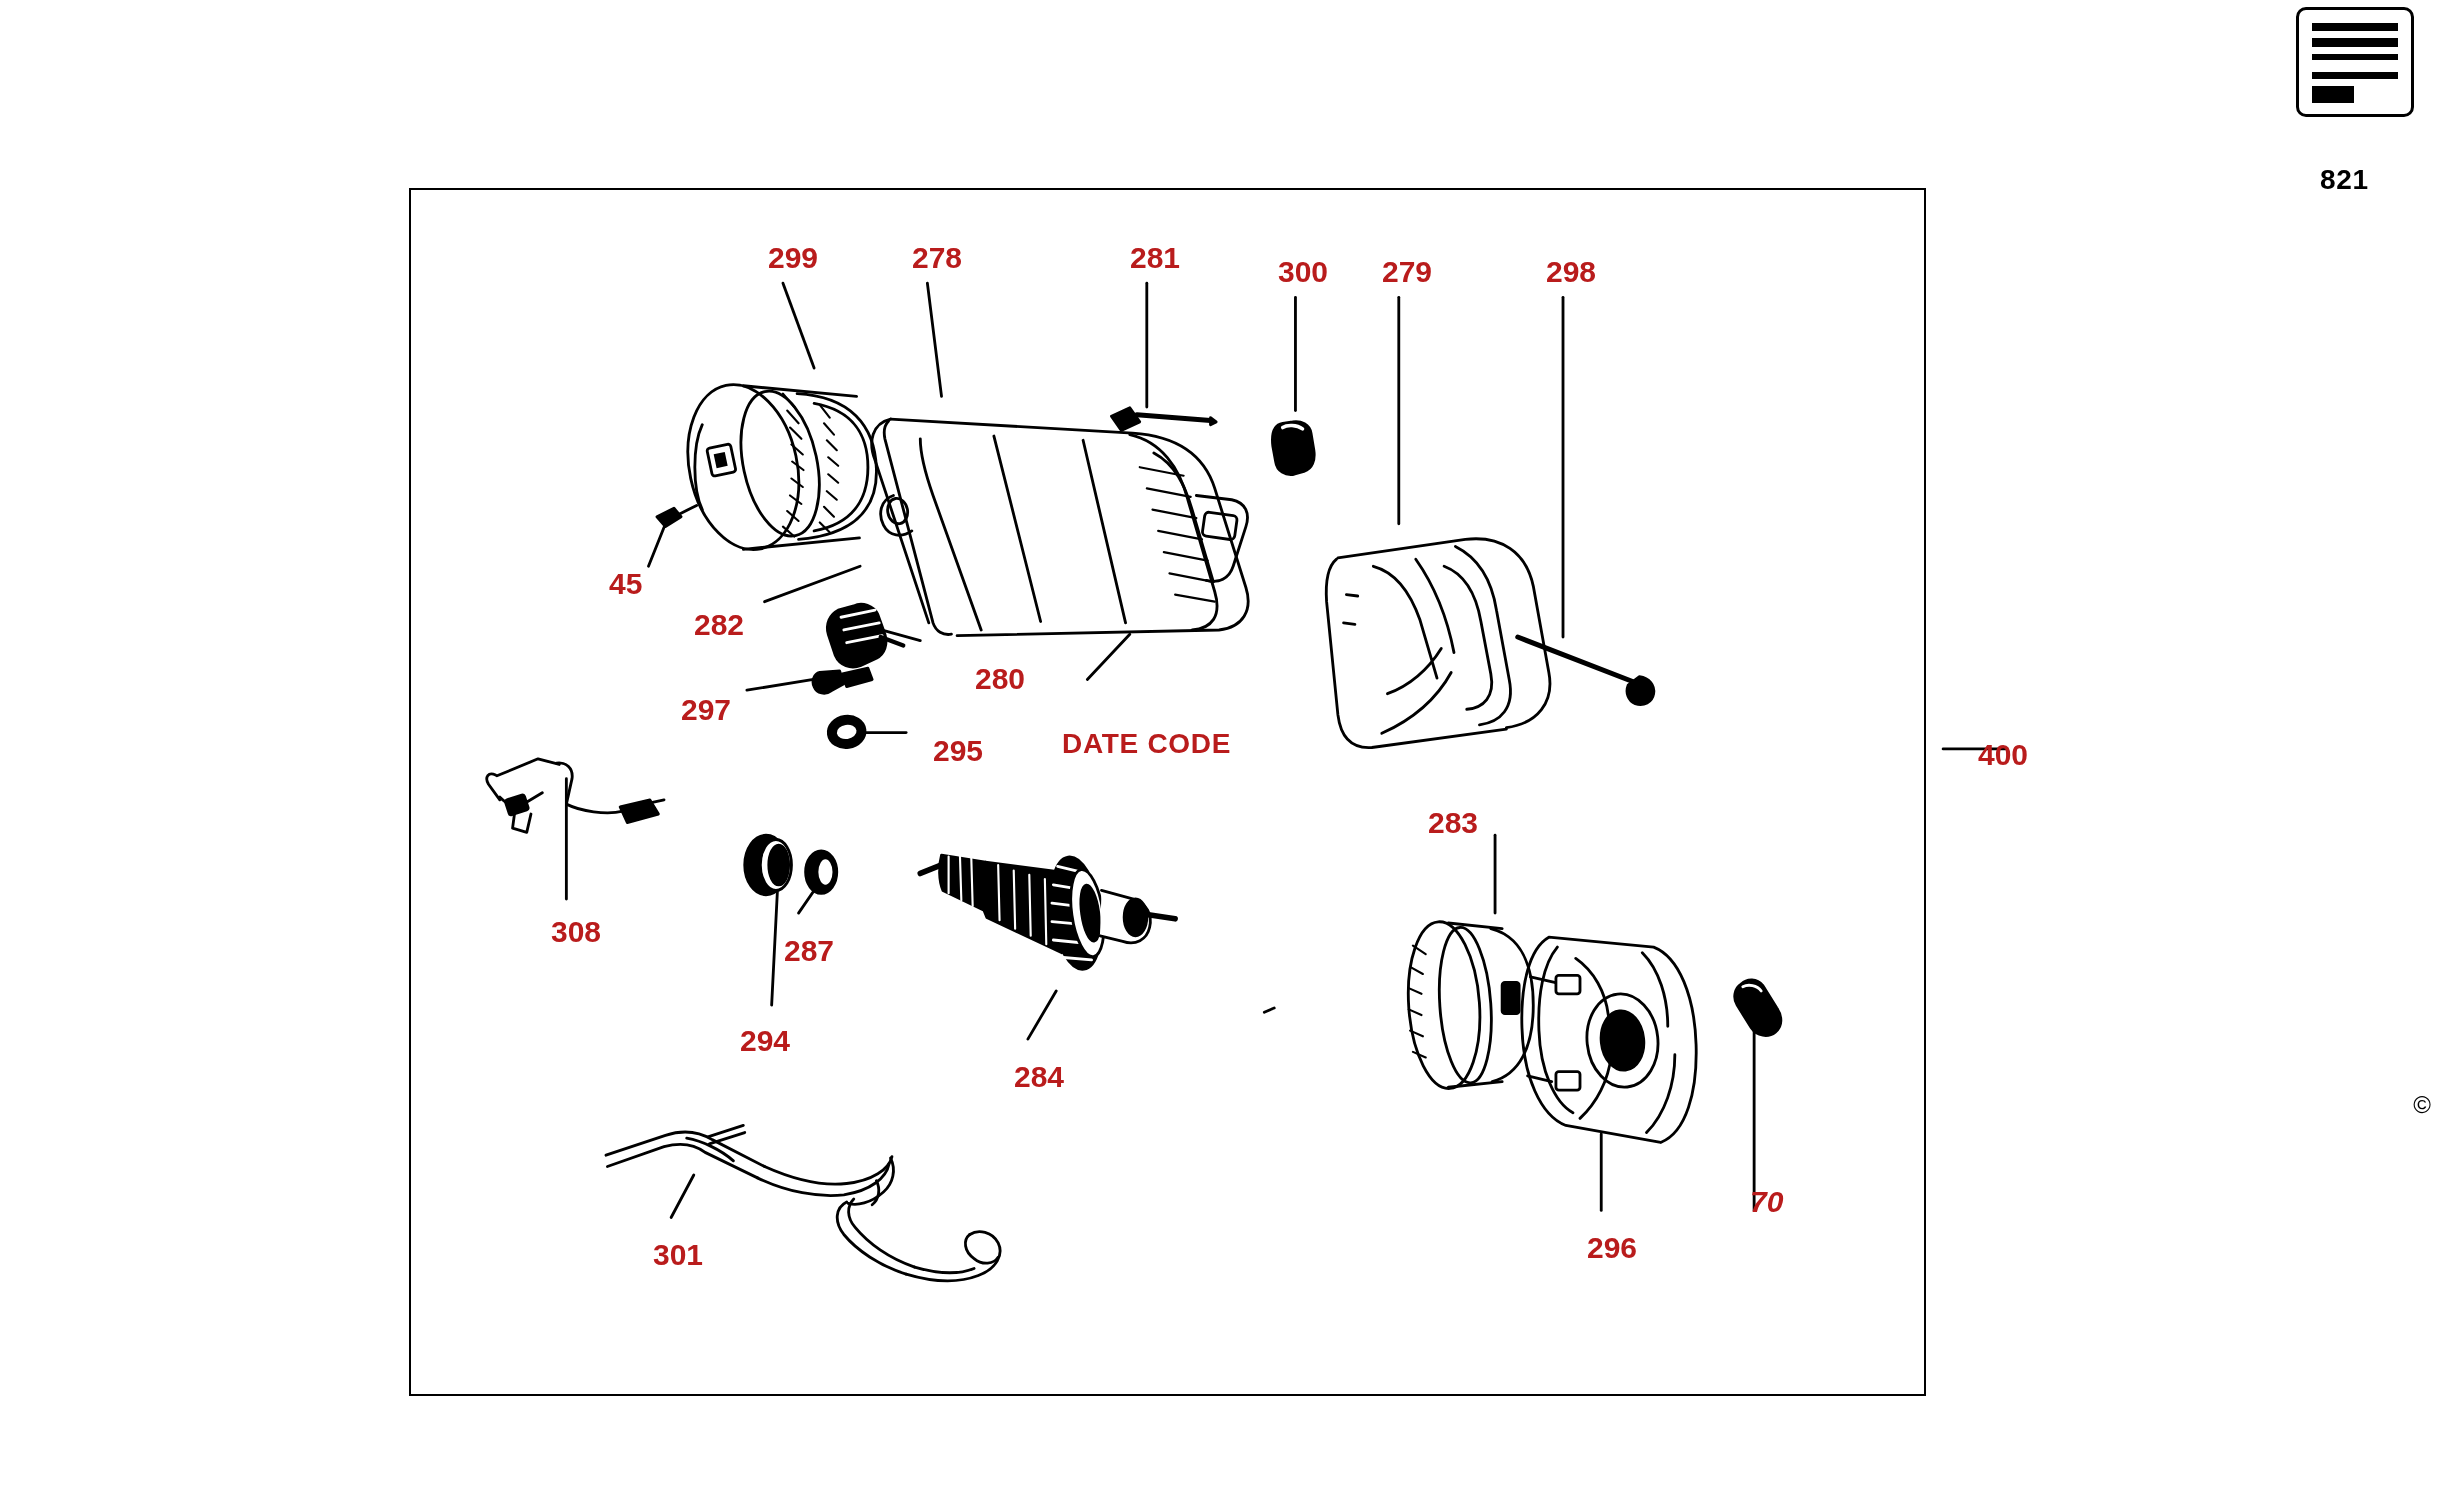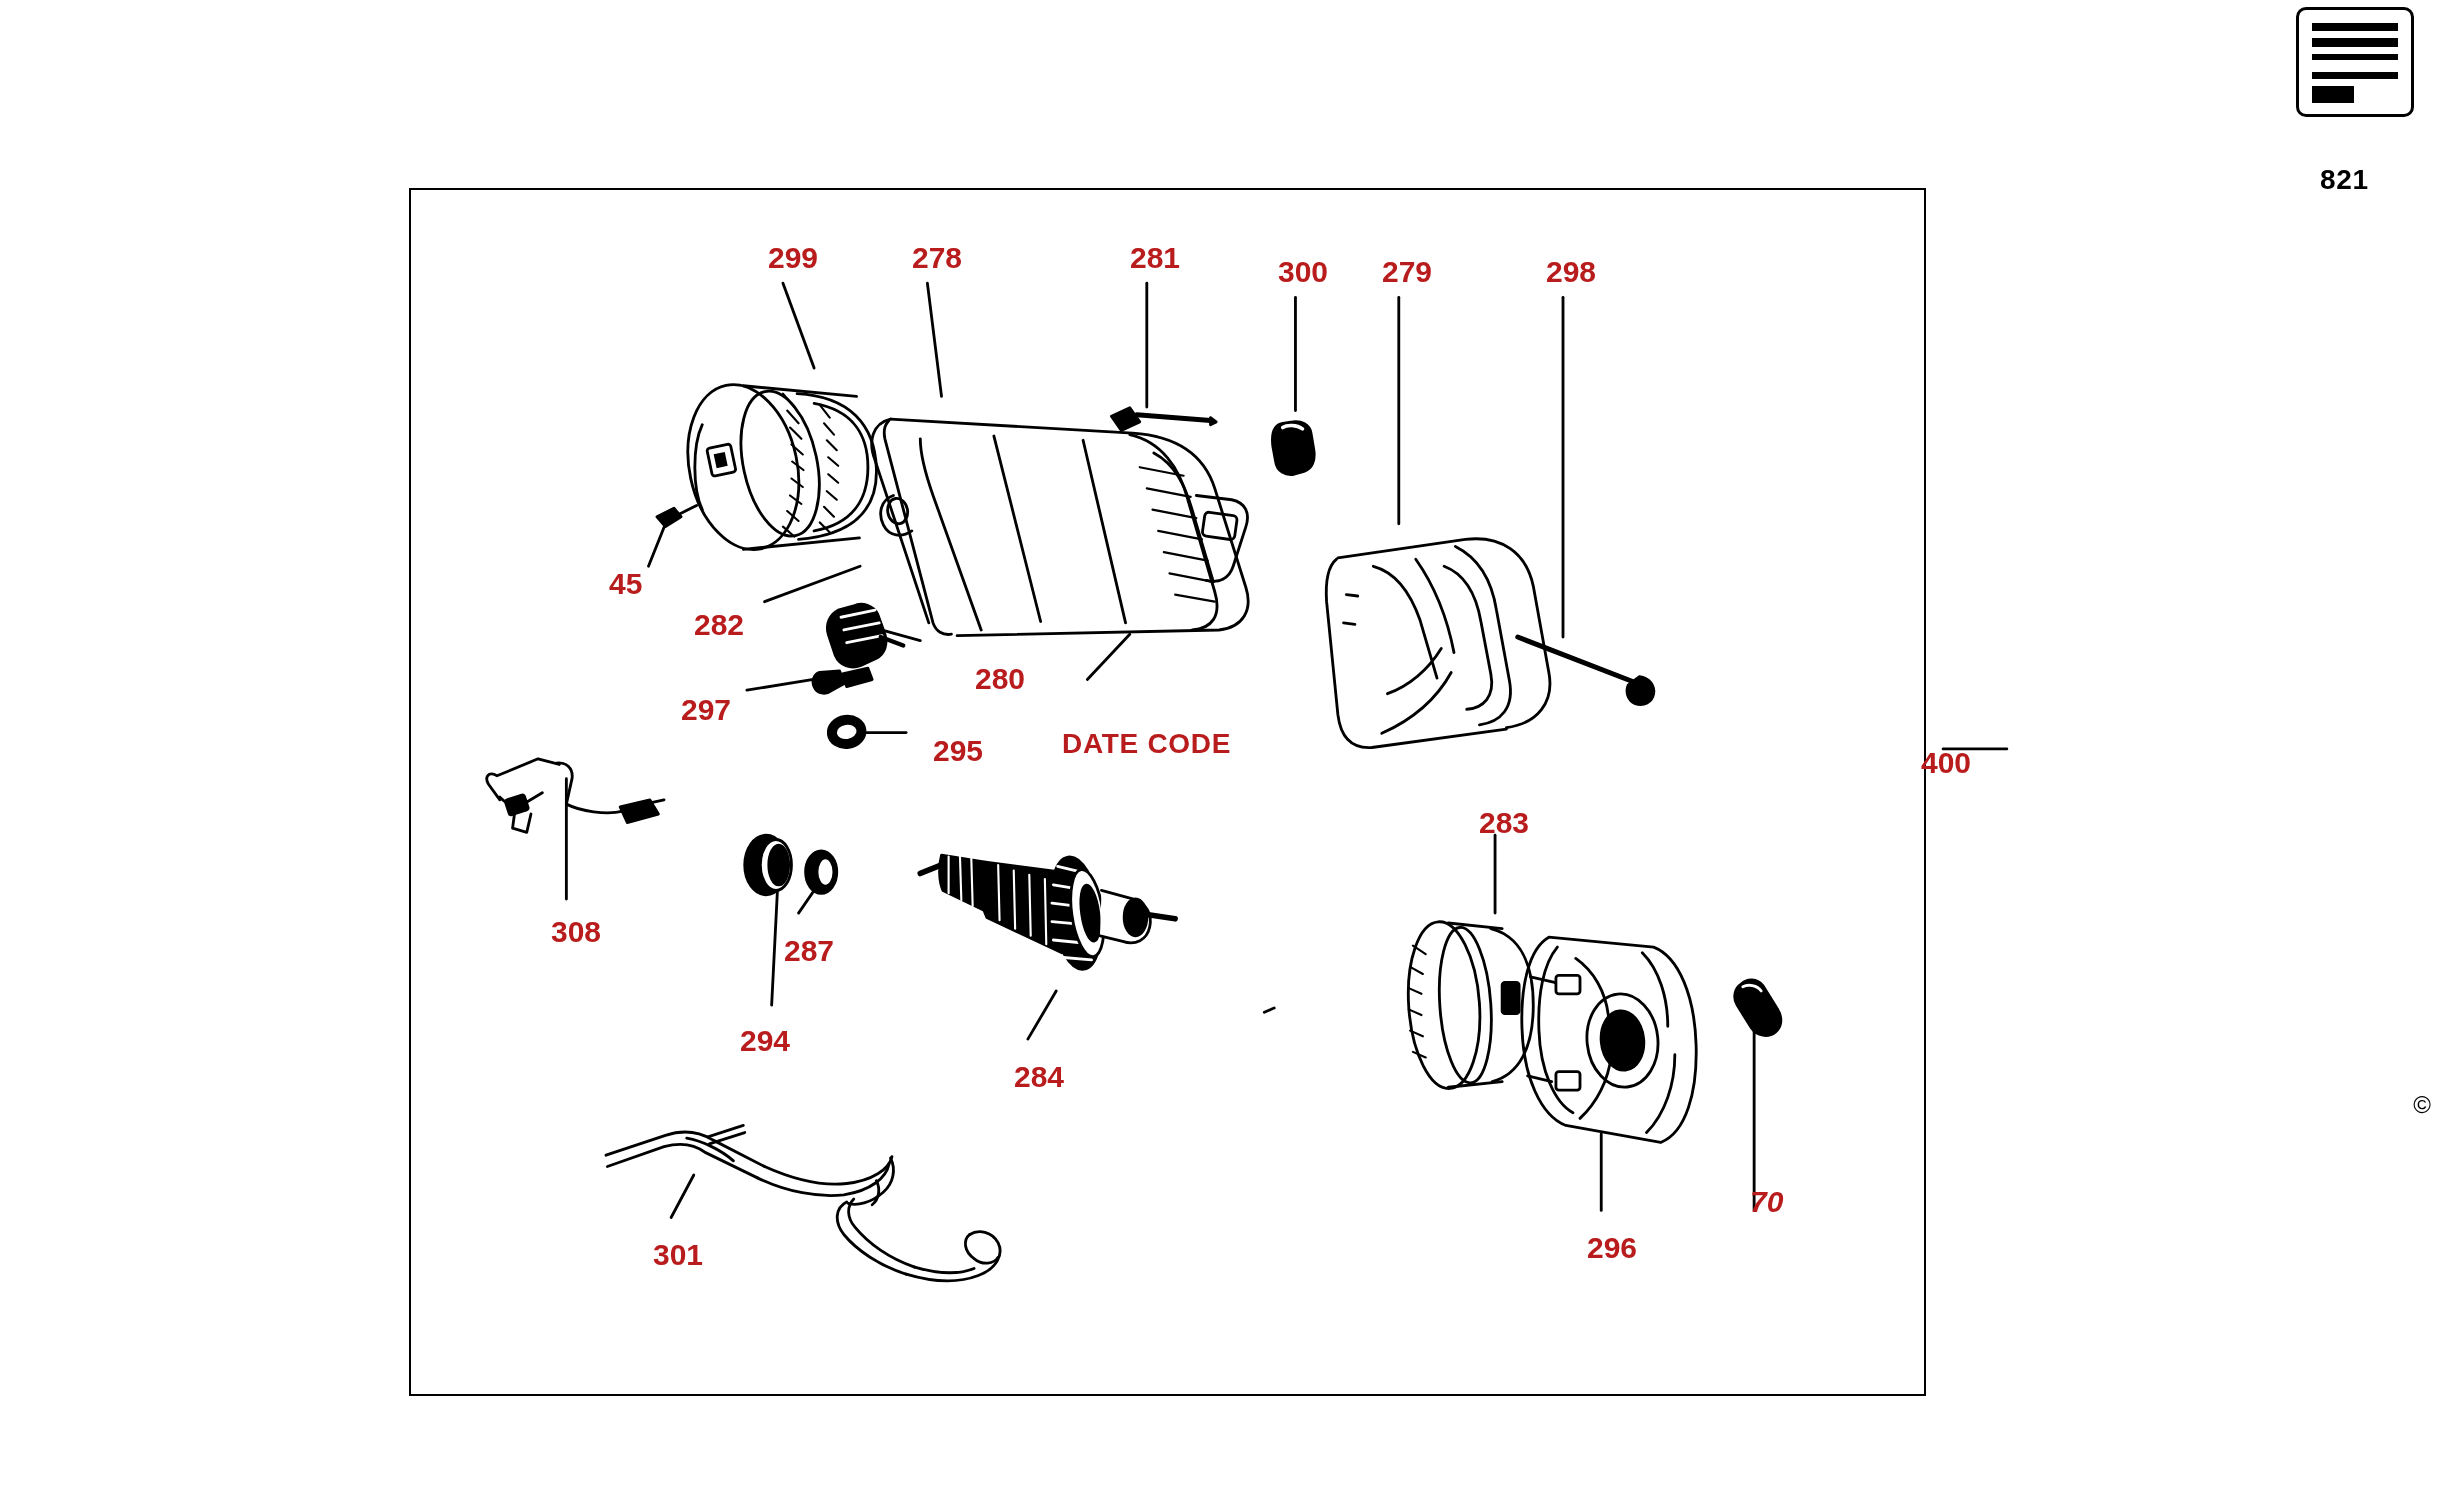--- a/index.html
+++ b/index.html
@@ -287,21 +287,21 @@
   <div class="callout" style="left:975px;top:664px;">280</div>
   <div class="callout" style="left:681px;top:695px;">297</div>
   <div class="callout" style="left:933px;top:736px;">295</div>
 
   <div class="datecode" style="left:1062px;top:728px;">DATE CODE</div>
 
   <div class="callout" style="left:551px;top:917px;">308</div>
   <div class="callout" style="left:784px;top:936px;">287</div>
   <div class="callout" style="left:740px;top:1026px;">294</div>
   <div class="callout" style="left:1014px;top:1062px;">284</div>
-  <div class="callout" style="left:1479px;top:808px;">283</div>
+  <div class="callout" style="left:1428px;top:808px;">283</div>
   <div class="callout" style="left:1587px;top:1233px;">296</div>
   <div class="callout" style="left:1750px;top:1187px;font-style:italic;">70</div>
   <div class="callout" style="left:653px;top:1240px;">301</div>
-  <div class="callout" style="left:1921px;top:740px;margin-top:8px;">400</div>
+  <div class="callout" style="left:1978px;top:740px;">400</div>
 
   <div class="copyright">©</div>
 </div>
 
 
 </body></html>

